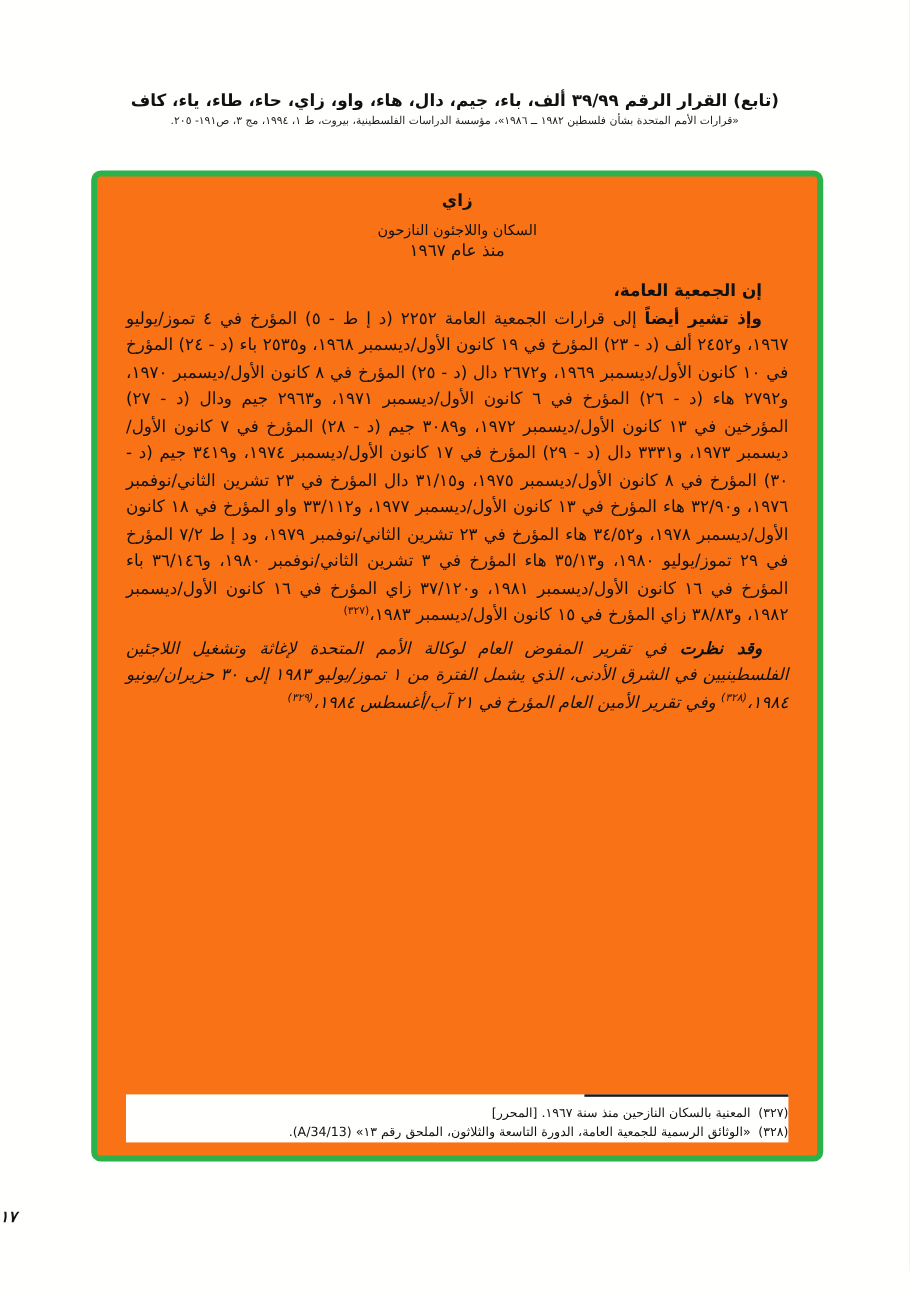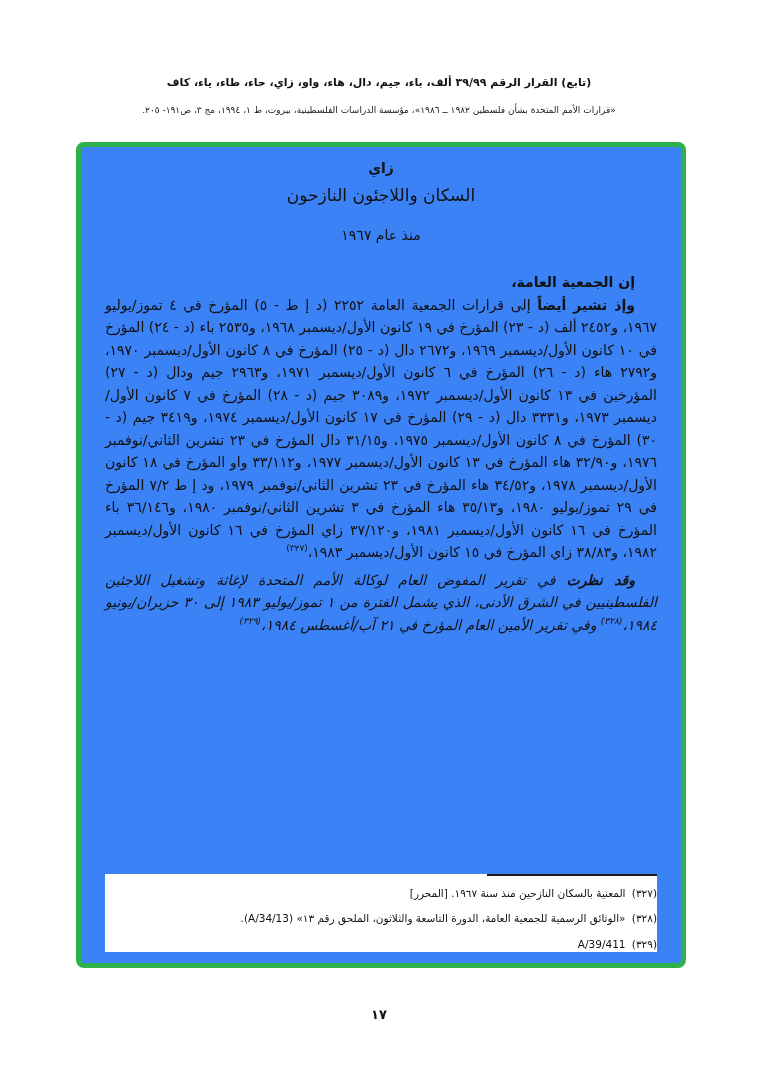--- a/index.html
+++ b/index.html
@@ -16,58 +16,58 @@
     overflow: hidden;
   }
   .header {
     position: absolute;
     top: 76px;
     left: 30px;
     right: 30px;
     text-align: center;
   }
   .header-title {
-    font-size: 11px;
+    font-size: 14px;
     font-weight: bold;
     letter-spacing: 0.2px;
   }
   .header-source {
     font-size: 9px;
-    margin-top: 16px;
+    margin-top: 4px;
     color: #1a1a1a;
   }
   .content-box {
     position: absolute;
     top: 142px;
     left: 76px;
     width: 610px;
     height: 826px;
     border: 5px solid var(--accent-green, #2db14a);
     border-radius: 8px;
-    background: #3b82f6;
+    background: #f97316;
     padding: 13px 24px 104px 24px;
     overflow: hidden;
   }
   .section-letter {
     text-align: center;
     font-weight: bold;
     font-size: 14px;
   }
   .section-title {
     text-align: center;
-    font-size: 17px;
+    font-size: 12px;
     margin-top: 9px;
   }
   .section-subtitle {
     text-align: center;
     font-size: 14px;
-    margin-top: 22px;
+    margin-top: 2px;
   }
   .body-text {
-    margin-top: 28px;
+    margin-top: 15px;
     font-size: 14px;
     line-height: 22.5px;
     text-align: justify;
   }
   .para { text-indent: 22px; }
   .para.gap { margin-top: 5px; font-style: italic; }
   .para .lead { font-weight: bold; }
   sup.ref {
     font-size: 9px;
     line-height: 0;
@@ -87,31 +87,31 @@
     margin-bottom: 7px;
   }
   .footnotes {
     font-size: 10.5px;
     line-height: 15.5px;
   }
   .footnote {
     text-align: right;
     padding-right: 38px;
     text-indent: -38px;
-    margin-top: 10px;
   }
   .fn-marker { margin-left: 3px; }
   .page-number {
     position: absolute;
     bottom: 56px;
     left: 0;
     right: 0;
-    text-align: center;
+    text-align: left;
     font-size: 13px;
     font-weight: bold;
+    font-style: italic;
   }
 </style>
 </head>
 <body>
 
 <div class="page">
 
   <div class="header">
     <div class="header-title">(تابع) القرار الرقم ٣٩/٩٩ ألف، باء، جيم، دال، هاء، واو، زاي، حاء، طاء، ياء، كاف</div>
     <div class="header-source">«قرارات الأمم المتحدة بشأن فلسطين ١٩٨٢ ــ ١٩٨٦»، مؤسسة الدراسات الفلسطينية، بيروت، ط ١، ١٩٩٤، مج ٣، ص١٩١- ٢٠٥.</div>
@@ -133,21 +133,20 @@
       <p class="para gap"><span class="lead">وقد نظرت</span><span> في تقرير المفوض العام لوكالة الأمم المتحدة لإغاثة وتشغيل اللاجئين الفلسطينيين في الشرق الأدنى، الذي يشمل الفترة من ١ تموز/يوليو ١٩٨٣ إلى ٣٠ حزيران/يونيو ١٩٨٤،</span><sup class="ref">(٣٢٨)</sup><span> وفي تقرير الأمين العام المؤرخ في ٢١ آب/أغسطس ١٩٨٤،</span><sup class="ref">(٣٢٩)</sup></p>
 
 
     </div>
 
     <div class="fn-area">
       <div class="footnote-rule"></div>
       <div class="footnotes">
         <div class="footnote"><span class="fn-marker">(٣٢٧)</span> <span class="fn-text">المعنية بالسكان النازحين منذ سنة ١٩٦٧. [المحرر]</span></div>
         <div class="footnote"><span class="fn-marker">(٣٢٨)</span> <span class="fn-text">«الوثائق الرسمية للجمعية العامة، الدورة التاسعة والثلاثون، الملحق رقم ١٣» (A/34/13).</span></div>
-        <div class="footnote"><span class="fn-marker">(٣٢٩)</span> <span class="fn-text">A/39/411</span></div>
       </div>
     </div>
 
   </div>
 
   <div class="page-number">١٧</div>
 
 </div>
 
 </body></html>

